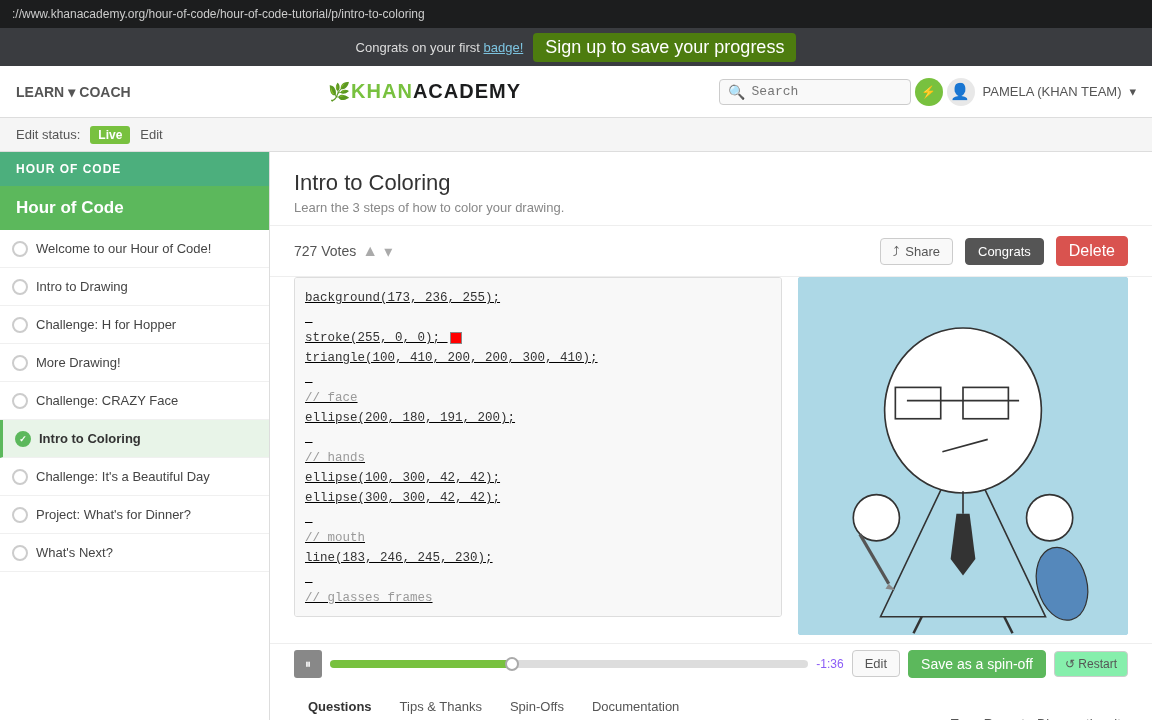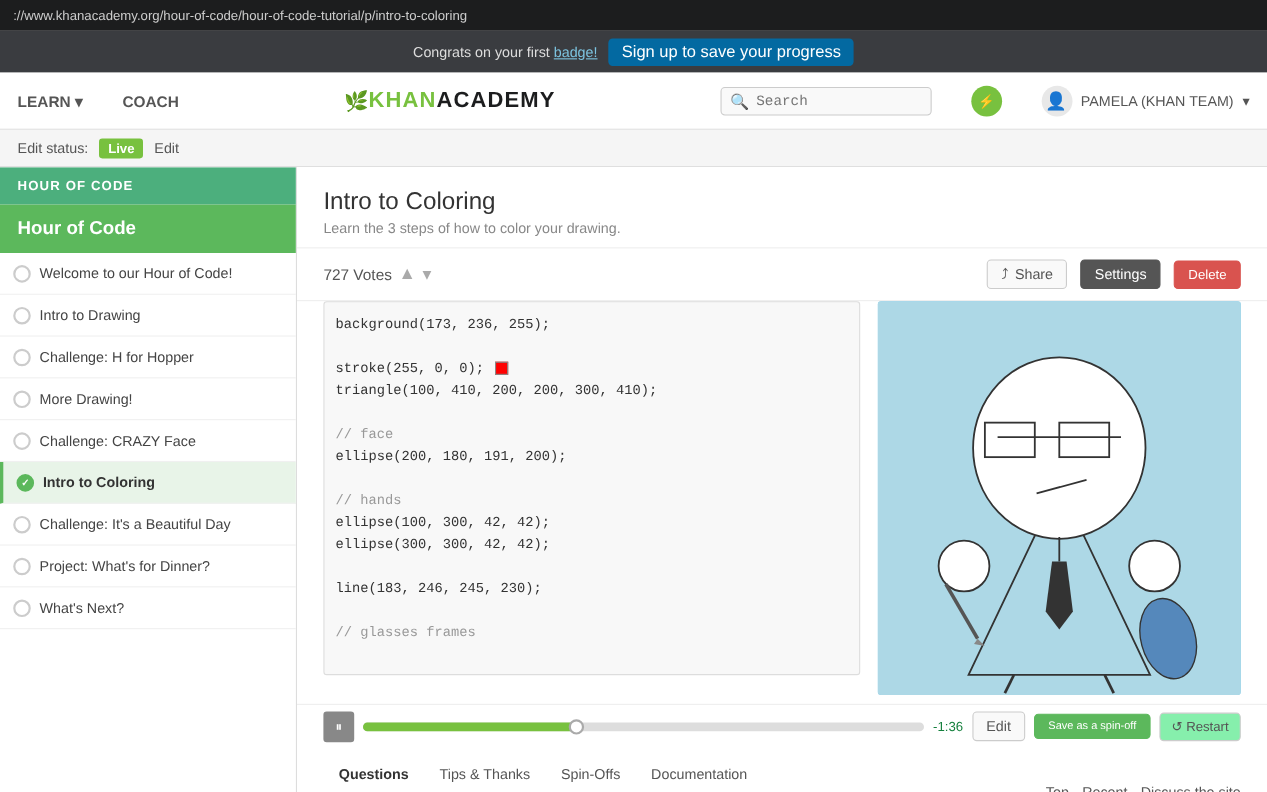--- a/index.html
+++ b/index.html
@@ -22,38 +22,38 @@
       height: 38px;
       display: flex;
       align-items: center;
       justify-content: center;
       gap: 10px;
       font-size: 13px;
       color: #ddd;
     }
     #notification-bar a { color: #7dc4e0; text-decoration: underline; }
     #signup-btn {
-      background: #0369a1;
+      background: #4d7c0f;
       color: #fff;
       border: none;
       border-radius: 4px;
       padding: 4px 12px;
-      font-size: 15px;
+      font-size: 18px;
       cursor: pointer;
     }
 
     
     #nav-bar {
       background: #fff;
       height: 52px;
       display: flex;
       align-items: center;
       padding: 0 16px;
       border-bottom: 1px solid #ddd;
-      gap: 36px;
+      gap: 4px;
     }
     .nav-link {
       color: #555;
       font-size: 14px;
       font-weight: 600;
       cursor: pointer;
       display: flex;
       align-items: center;
       gap: 4px;
       text-decoration: none;
@@ -252,29 +252,30 @@
       cursor: pointer;
       font-size: 13px;
     }
     #delete-btn {
       padding: 5px 12px;
       border: 1px solid #d9534f;
       border-radius: 4px;
       background: #d9534f;
       color: #fff;
       cursor: pointer;
-      font-size: 12px;
+      font-size: 16px;
     }
     .spacer { flex: 1; }
 
     
     #editor-preview {
       display: flex;
       padding: 0 24px 8px;
       gap: 16px;
+      text-decoration: underline;
     }
     #code-editor {
       flex: 1;
       background: #f8f8f8;
       border: 1px solid #ddd;
       border-radius: 3px;
       font-family: 'Courier New', monospace;
       font-size: 12.5px;
       line-height: 1.6;
       padding: 10px;
@@ -342,38 +343,38 @@
     #progress-handle {
       position: absolute;
       top: -3px;
       left: 38%;
       width: 14px; height: 14px;
       background: #fff;
       border: 2px solid #aaa;
       border-radius: 50%;
       transform: translateX(-50%);
     }
-    #time-display { font-size: 12px; color: #15803d; }
+    #time-display { font-size: 12px; color: #8b5cf6; }
     #edit-btn2 {
       padding: 5px 12px;
       border: 1px solid #ccc;
       border-radius: 4px;
       background: #f9f9f9;
       cursor: pointer;
       font-size: 13px;
       color: #555;
     }
     #spinoff-btn {
       padding: 5px 12px;
       border: 1px solid #5cb85c;
       border-radius: 4px;
       background: #5cb85c;
       color: #fff;
       cursor: pointer;
-      font-size: 10px;
+      font-size: 14px;
     }
     #restart-btn {
       padding: 5px 10px;
       border: 1px solid #ccc;
       border-radius: 4px;
       background: #86efac;
       cursor: pointer;
       font-size: 12px;
       color: #555;
       display: flex;
@@ -520,38 +521,39 @@
       <div id="vote-count">
         <span>727 Votes</span>
         <span class="vote-arrows">▲</span>
         <span class="vote-arrows">▾</span>
       </div>
       <div class="spacer"></div>
       <button id="share-btn">
         <span>⤴</span>
         <span>Share</span>
       </button>
-      <button id="settings-btn">Settings</button>
+      <button id="settings-btn">Congrats</button>
       <button id="delete-btn">Delete</button>
     </div>
 
     <div id="editor-preview">
       <div id="code-editor">
         <div><span class="code-func">background</span>(173, 236, 255);</div>
         <div>&nbsp;</div>
         <div><span class="code-func">stroke</span>(255, 0, 0); <span class="code-color-swatch" style="background:red;"></span></div>
         <div><span class="code-func">triangle</span>(100, 410, 200, 200, 300, 410);</div>
         <div>&nbsp;</div>
         <div><span class="code-comment">// face</span></div>
         <div><span class="code-func">ellipse</span>(200, 180, 191, 200);</div>
         <div>&nbsp;</div>
         <div><span class="code-comment">// hands</span></div>
         <div><span class="code-func">ellipse</span>(100, 300, 42, 42);</div>
         <div><span class="code-func">ellipse</span>(300, 300, 42, 42);</div>
         <div>&nbsp;</div>
+        <div><span class="code-comment">// mouth</span></div>
         <div><span class="code-func">line</span>(183, 246, 245, 230);</div>
         <div>&nbsp;</div>
         <div><span class="code-comment">// glasses frames</span></div>
 
       </div>
 
       <div id="preview-area">
         <svg id="preview-canvas" viewBox="0 0 400 430" xmlns="http://www.w3.org/2000/svg" style="background:#add8e6;">
 
           <polygon points="100,410 200,200 300,410" fill="none" stroke="#333" stroke-width="2"></polygon>

